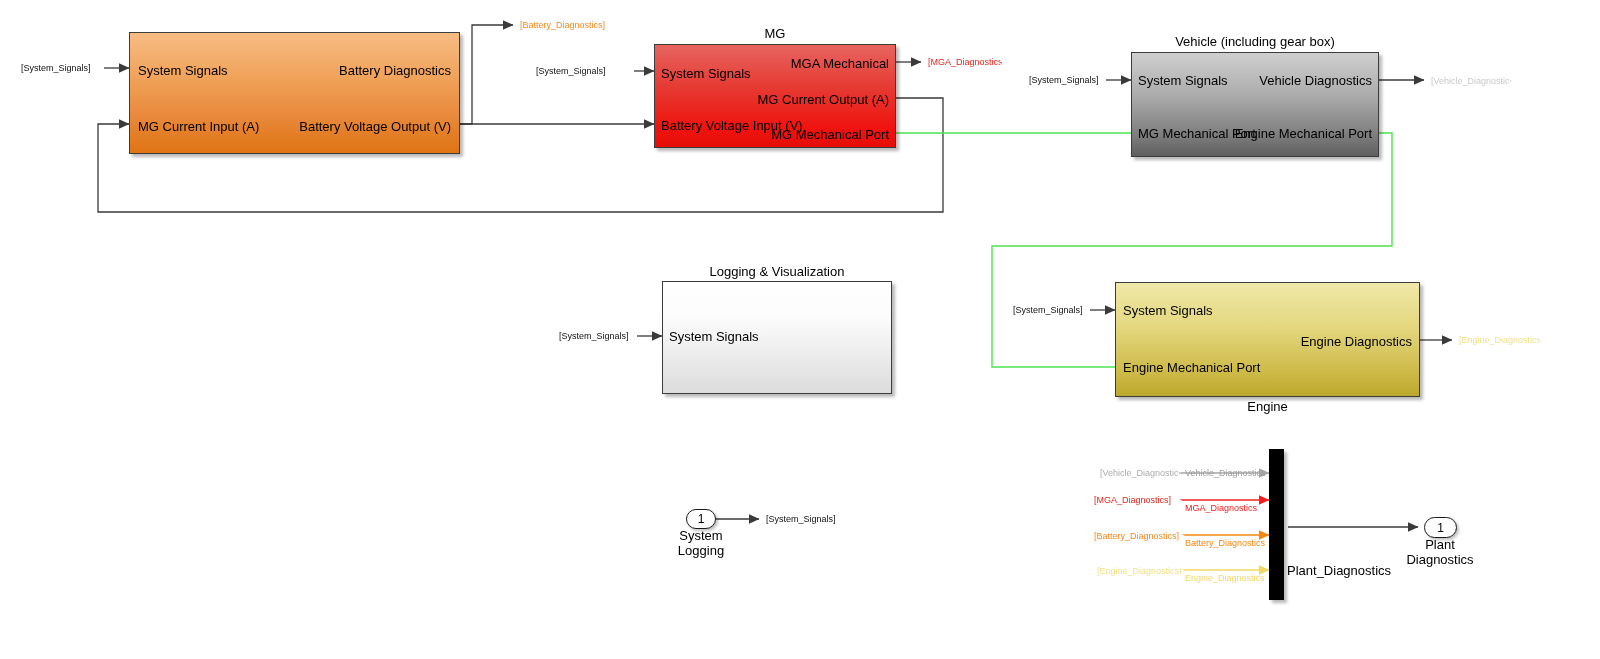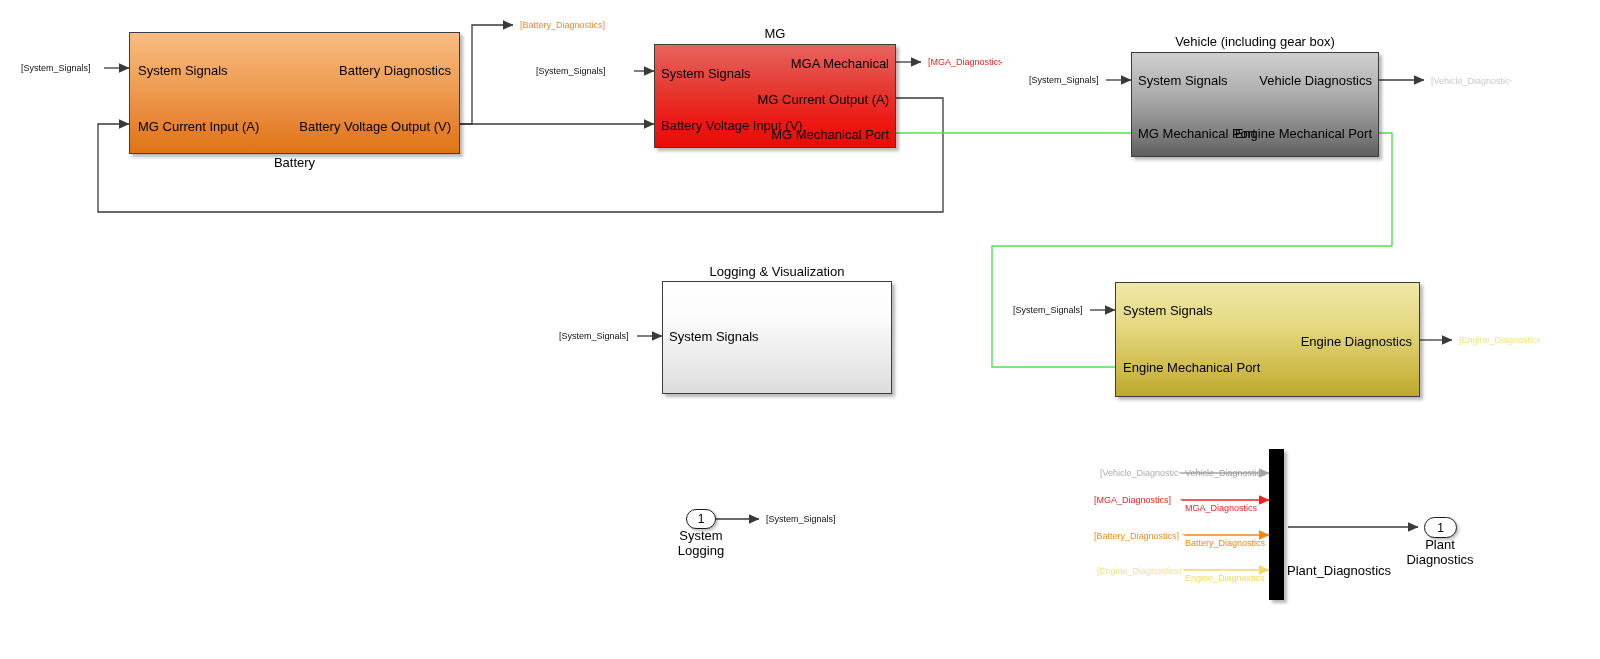--- a/index.html
+++ b/index.html
@@ -200,21 +200,20 @@
       <path d="M1180,570 L1269,570" stroke="#f2d861" marker-end="url(#ah-yellow)"></path>
     </g>
   </svg>
 
   <div class="blk blk-battery" style="left:129px; top:32px; width:331px; height:122px;">
     <div class="port-lab" style="left:8px; top:31px;">System Signals</div>
     <div class="port-lab" style="left:8px; top:87px;">MG Current Input  (A)</div>
     <div class="port-lab r" style="right:8px; top:31px;">Battery Diagnostics</div>
     <div class="port-lab r" style="right:8px; top:87px;">Battery Voltage Output  (V)</div>
   </div>
-  <div class="blk-title" style="left:129px; top:155px; width:331px;">Battery</div>
 
   <div class="blk blk-mg" style="left:654px; top:44px; width:242px; height:104px;">
     <div class="port-lab" style="left:6px; top:22px;">System  Signals</div>
     <div class="port-lab" style="left:6px; top:74px;">Battery Voltage Input  (V)</div>
     <div class="port-lab r" style="right:6px; top:12px;">MGA  Mechanical</div>
     <div class="port-lab r" style="right:6px; top:48px;">MG Current Output  (A)</div>
     <div class="port-lab r" style="right:6px; top:83px;">MG  Mechanical Port</div>
   </div>
   <div class="blk-title" style="left:654px; top:26px; width:242px;">MG</div>
 
@@ -224,20 +223,21 @@
     <div class="port-lab r" style="right:6px; top:21px;">Vehicle  Diagnostics</div>
     <div class="port-lab r" style="right:6px; top:74px;">Engine Mechanical Port</div>
   </div>
   <div class="blk-title" style="left:1131px; top:34px; width:248px;">Vehicle (including gear box)</div>
 
   <div class="blk blk-engine" style="left:1115px; top:282px; width:305px; height:115px;">
     <div class="port-lab" style="left:7px; top:21px;">System  Signals</div>
     <div class="port-lab" style="left:7px; top:78px;">Engine Mechanical  Port</div>
     <div class="port-lab r" style="right:7px; top:52px;">Engine  Diagnostics</div>
   </div>
+  <div class="blk-title" style="left:1115px; top:399px; width:305px;">Engine</div>
 
   <div class="blk blk-logging" style="left:662px; top:281px; width:230px; height:113px;">
     <div class="port-lab" style="left:6px; top:48px;">System Signals</div>
   </div>
   <div class="blk-title" style="left:662px; top:264px; width:230px;">Logging &amp; Visualization</div>
 
   <div class="tag goto" style="left:14px; top:54px; width:90px; height:29px; color:#111;">
     <span>[System_Signals]</span>
   </div>
 

